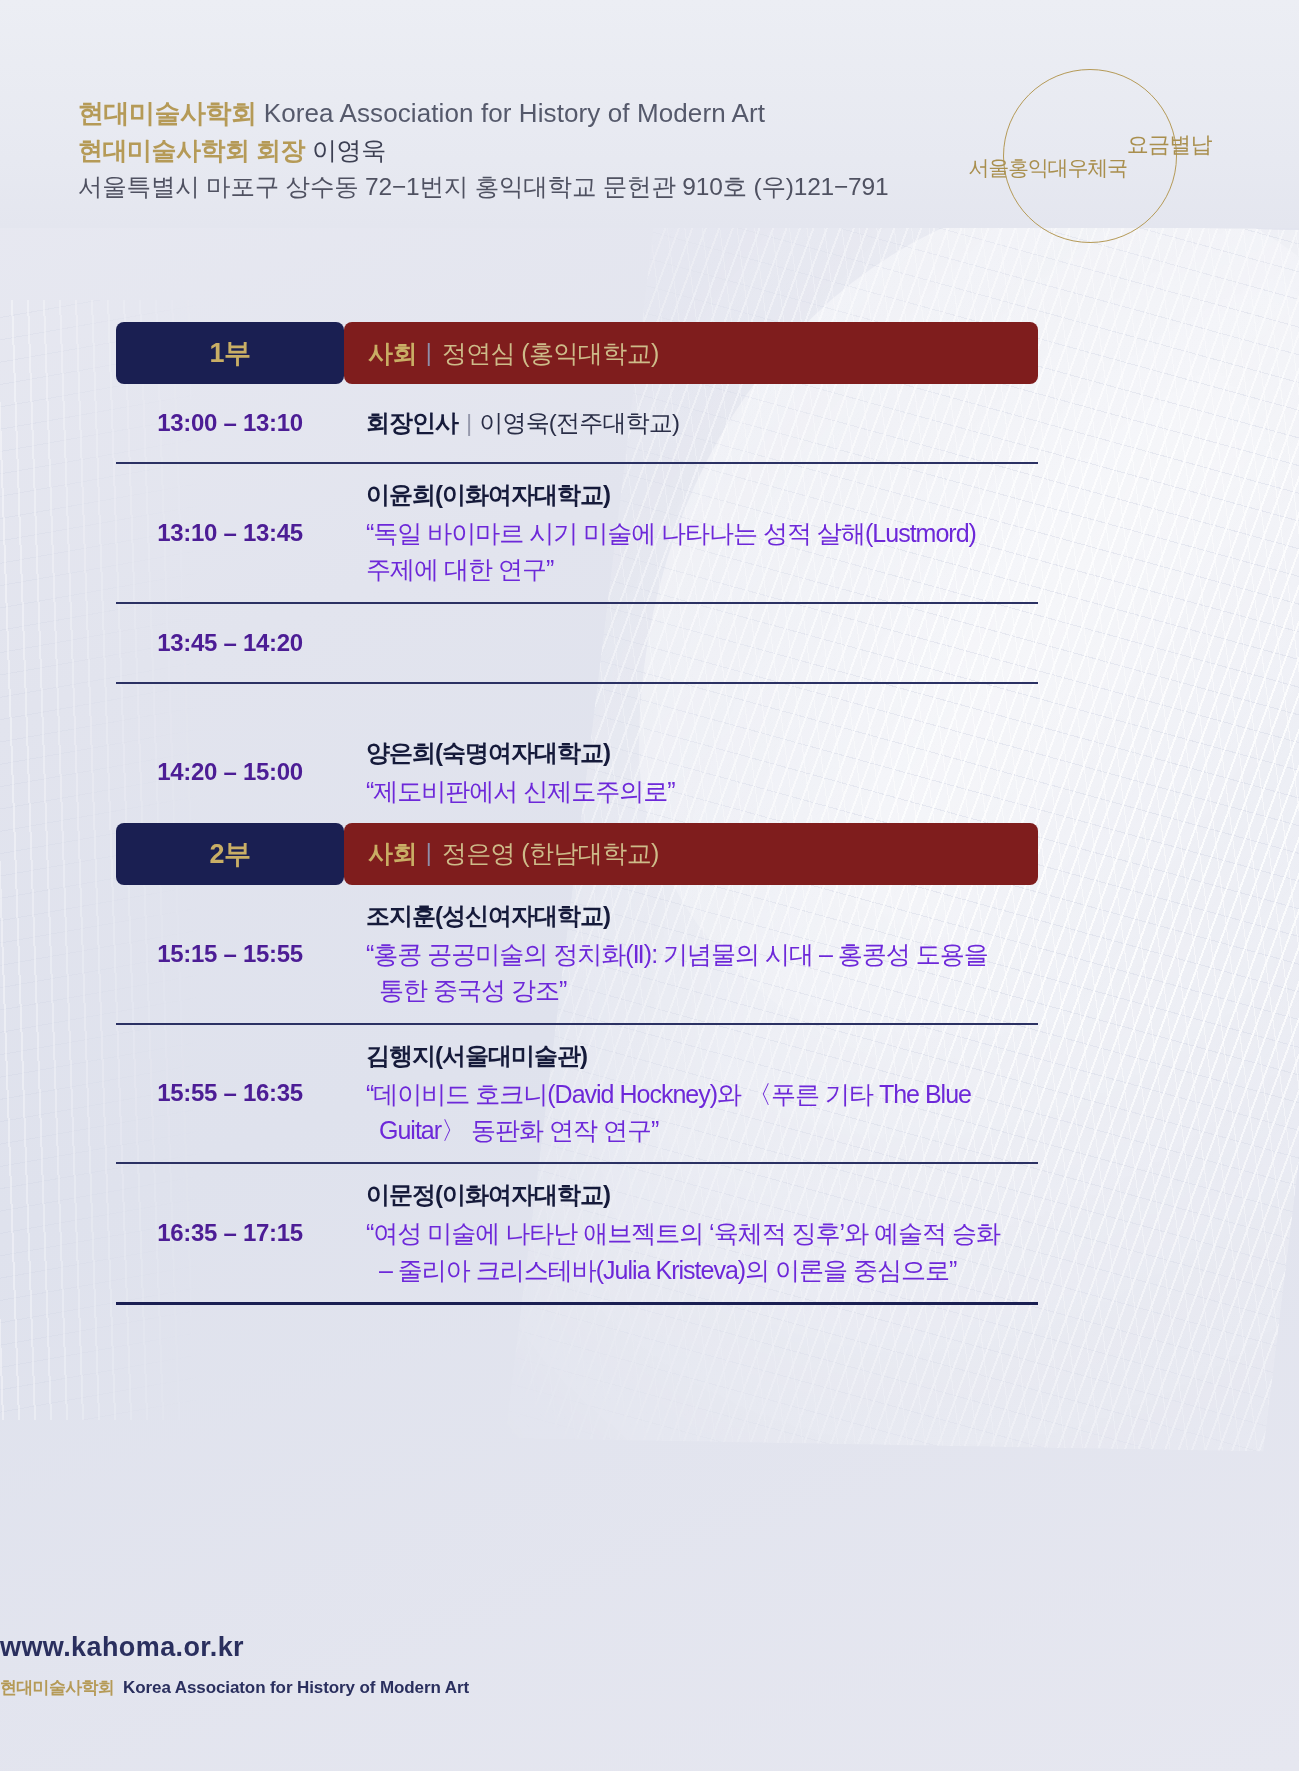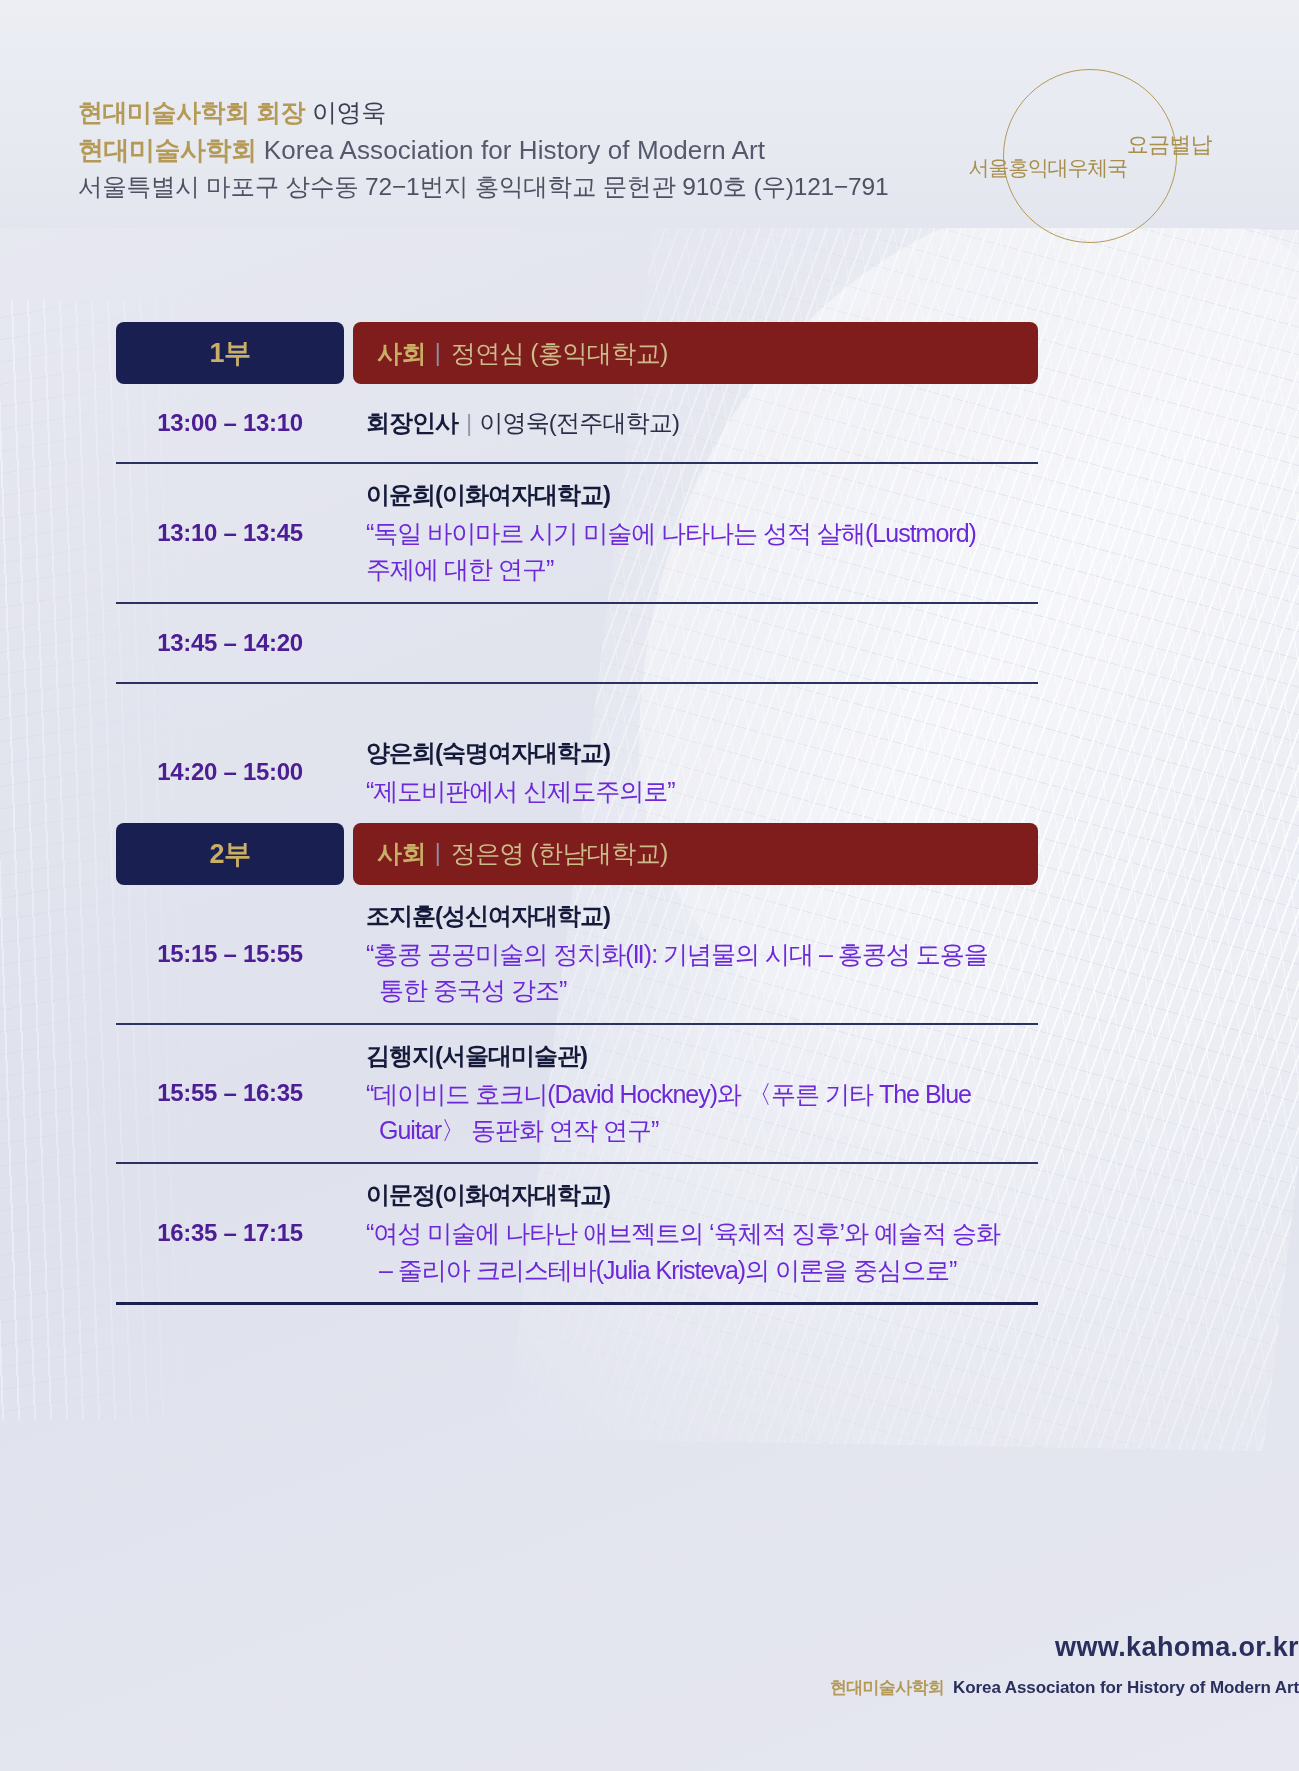--- a/index.html
+++ b/index.html
@@ -64,21 +64,21 @@
     display:flex;flex-direction:row;align-items:center;justify-content:center;
     color:#a98f4e;
   }
   .stamp-div{width:100%;height:1.4px;background:#b59a57;margin:9px 0 4px;}
   .stamp-top{font-size:21px;letter-spacing:-1.2px;white-space:nowrap;margin-top:24px;}
   .stamp-bot{font-size:22px;letter-spacing:-.8px;white-space:nowrap;margin-bottom:22px;}
 
   
   .program{position:absolute;left:116px;top:322px;width:922px;z-index:3;}
 
-  .sec-head{display:flex;gap:9px;margin:0 0 0 0;}
+  .sec-head{display:flex;margin:0 0 0 0;}
   .sec-head .part{
     width:228px;height:62px;background:#1a1f52;border-radius:8px;
     display:flex;align-items:center;justify-content:center;
     color:#c9ae65;font-size:27px;font-weight:700;letter-spacing:-.4px;
   }
   .sec-head .host{
     flex:1;height:62px;background:#7f1d1d;border-radius:8px;
     display:flex;align-items:center;padding-left:24px;box-sizing:border-box;
     white-space:nowrap;
   }
@@ -94,46 +94,46 @@
   }
   .row .cell{flex:1;padding:14px 6px 14px 22px;box-sizing:border-box;}
   .pres{color:#151a3a;font-size:24px;font-weight:700;letter-spacing:-1px;line-height:1.38;}
   .pres .sep{color:#9598ac;font-weight:400;margin:0 8px;}
   .pres .plain{font-weight:400;color:#2a2e47;letter-spacing:-.8px;}
   .title{color:#6d28d9;font-size:25px;font-weight:400;letter-spacing:-1px;line-height:1.45;margin-top:4px;}
   .title .ind{display:block;padding-left:13px;}
   .rule-bottom{height:3px;background:#1a1f52;margin-top:0;}
 
   
-  .footer{position:absolute;left:0;bottom:72px;width:100%;text-align:right;z-index:3;}
+  .footer{position:absolute;left:0;bottom:72px;width:100%;text-align:left;z-index:3;}
   .site{font-size:27px;font-weight:700;color:#2a2f5e;letter-spacing:.4px;}
   .foot2{margin-top:13px;font-size:17px;letter-spacing:-.2px;white-space:nowrap;}
   .foot-ko{color:#b59a57;font-weight:700;letter-spacing:-.7px;}
   .foot-en{color:#2a2f5e;font-weight:700;margin-left:9px;letter-spacing:-.1px;}
 </style>
 </head>
 <body>
 
 <div class="bg-wrap">
   <div class="bg-base"></div>
   <div class="bg-curve"></div>
   <div class="bg-photo"></div>
   <div class="bg-left"></div>
   <div class="bg-top"></div>
 </div>
 
 <div class="header">
   <div class="org-block">
+    <div class="org-line l1">
+      <span class="ko-gold">현대미술사학회</span>
+      <span class="en-gray">Korea Association for History of Modern Art</span>
+    </div>
     <div class="org-line l2">
       <span class="ko-gold">현대미술사학회 회장</span>
       <span class="ko-dark">이영욱</span>
-    </div>
-    <div class="org-line l1">
-      <span class="ko-gold">현대미술사학회</span>
-      <span class="en-gray">Korea Association for History of Modern Art</span>
     </div>
     <div class="org-line l3">서울특별시 마포구 상수동 72−1번지 홍익대학교 문헌관 910호 (우)121−791</div>
   </div>
 
   <div class="stamp">
     <div class="stamp-top">서울홍익대우체국</div>
     <div class="stamp-div"></div>
     <div class="stamp-bot">요금별납</div>
   </div>
 </div>

